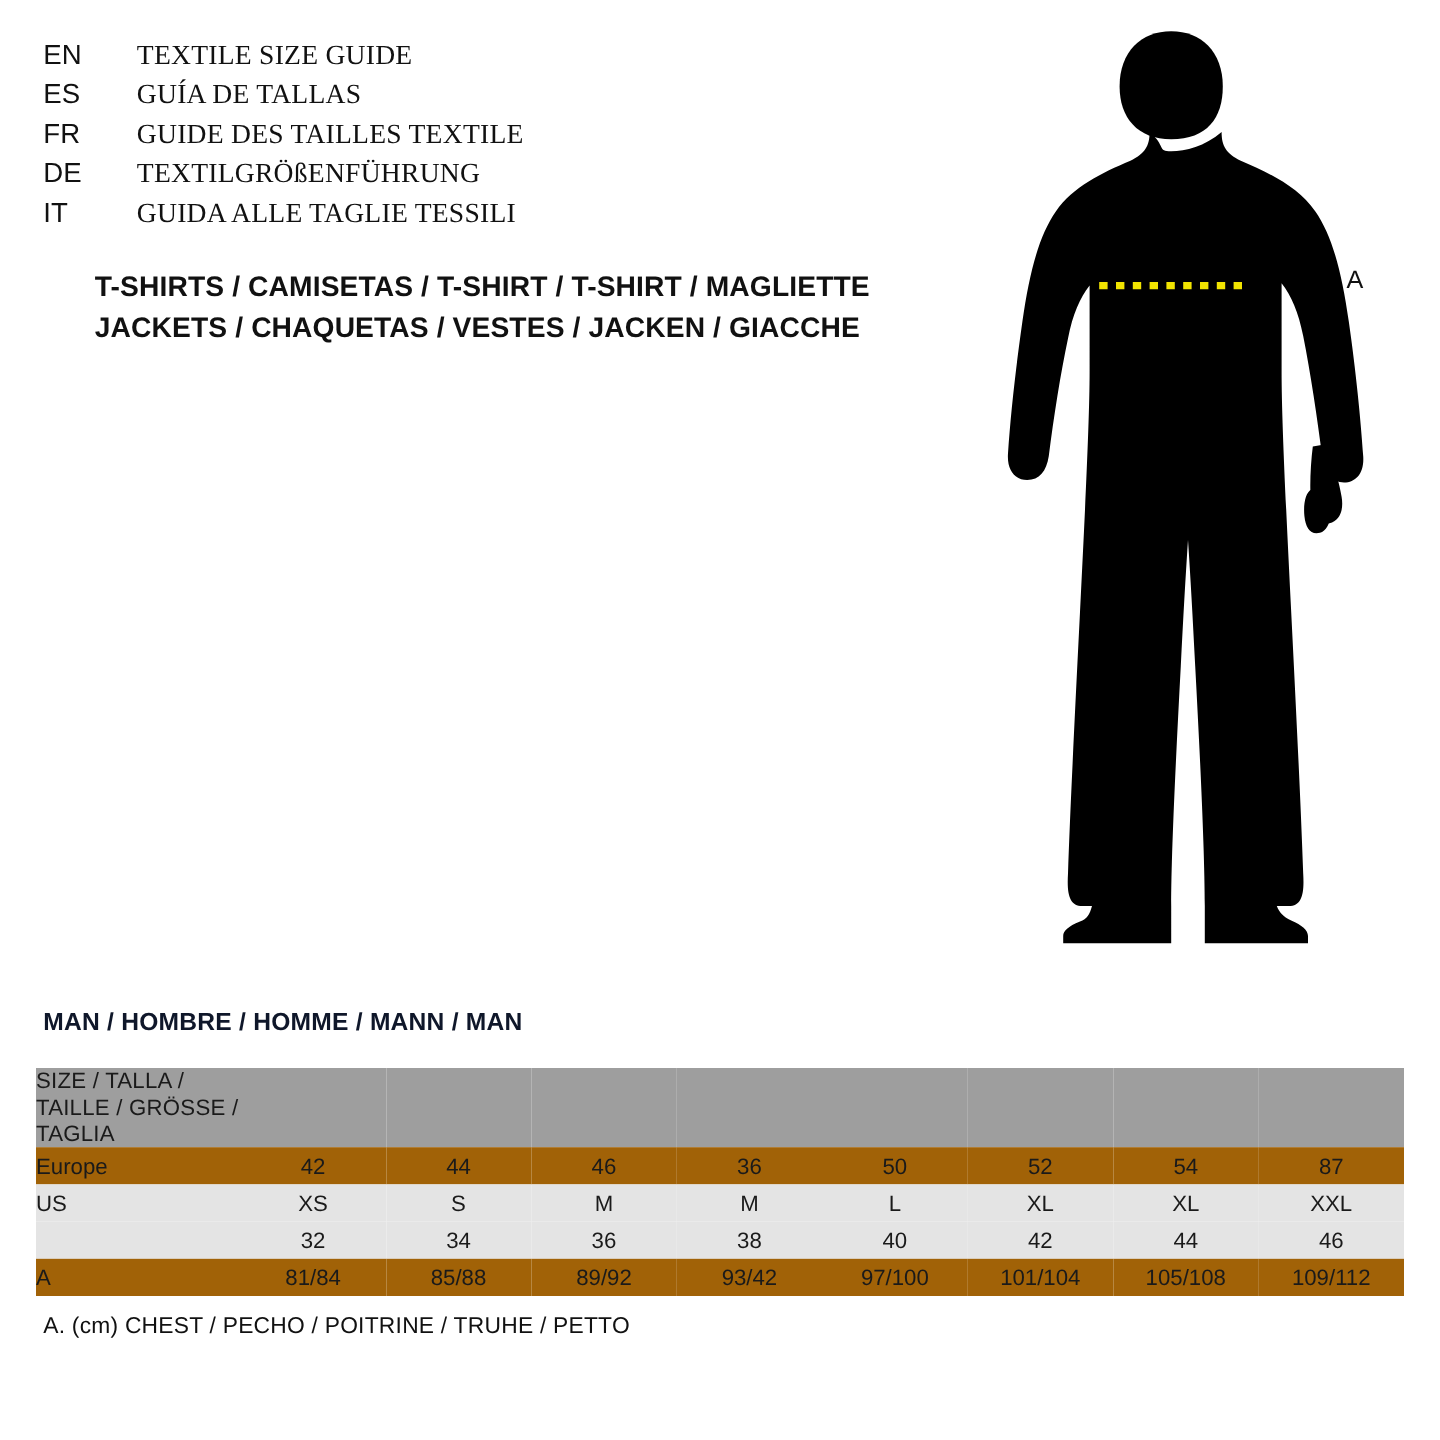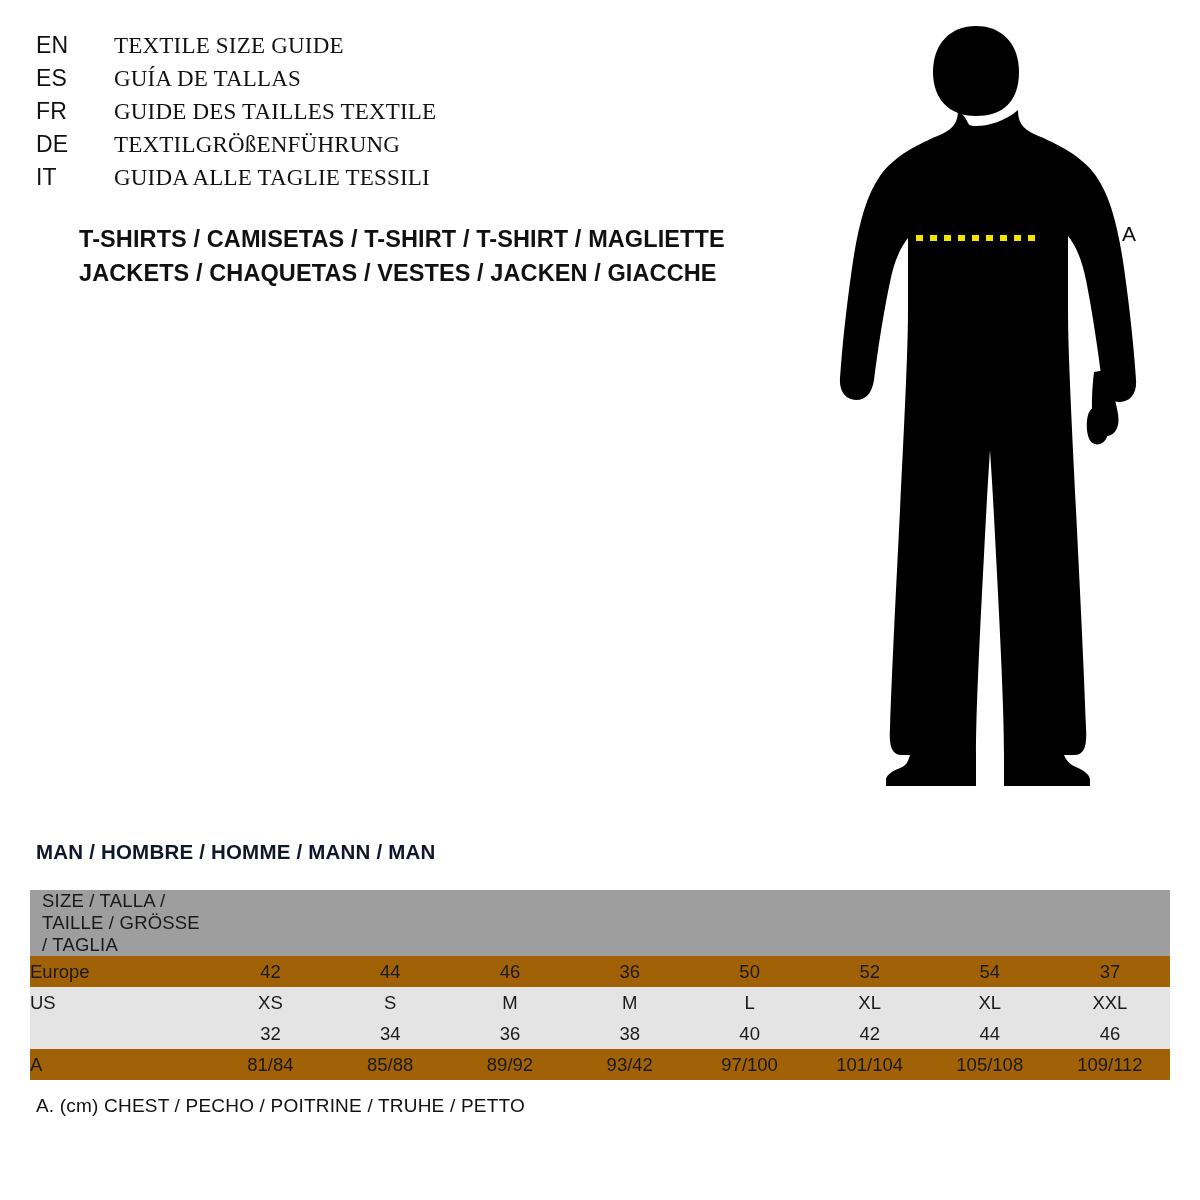--- a/index.html
+++ b/index.html
@@ -109,21 +109,20 @@
     height: 31px;
     vertical-align: middle;
   }
   .row-header td {
     background: #9e9e9e;
     color: #1a1a1a;
     font-size: 18.5px;
     letter-spacing: 0.2px;
   }
   .row-header td.label-cell {
-    padding-left: 12px;
     margin-top: 44px;
   }
   .row-light td {
     background: #a16207;
   }
   .row-grey td {
     background: #e4e4e4;
   }
   td.label-cell {
     width: 170px;
@@ -255,21 +254,21 @@
 
       <tr class="row-light">
         <td class="label-cell">Europe</td>
         <td class="val-cell">42</td>
         <td class="val-cell">44</td>
         <td class="val-cell">46</td>
         <td class="val-cell">36</td>
         <td class="val-cell">50</td>
         <td class="val-cell">52</td>
         <td class="val-cell">54</td>
-        <td class="val-cell">37</td>
+        <td class="val-cell">87</td>
       </tr>
 
       <tr class="row-grey">
         <td class="label-cell">US</td>
         <td class="val-cell">XS</td>
         <td class="val-cell">S</td>
         <td class="val-cell">M</td>
         <td class="val-cell">M</td>
         <td class="val-cell">L</td>
         <td class="val-cell">XL</td>

